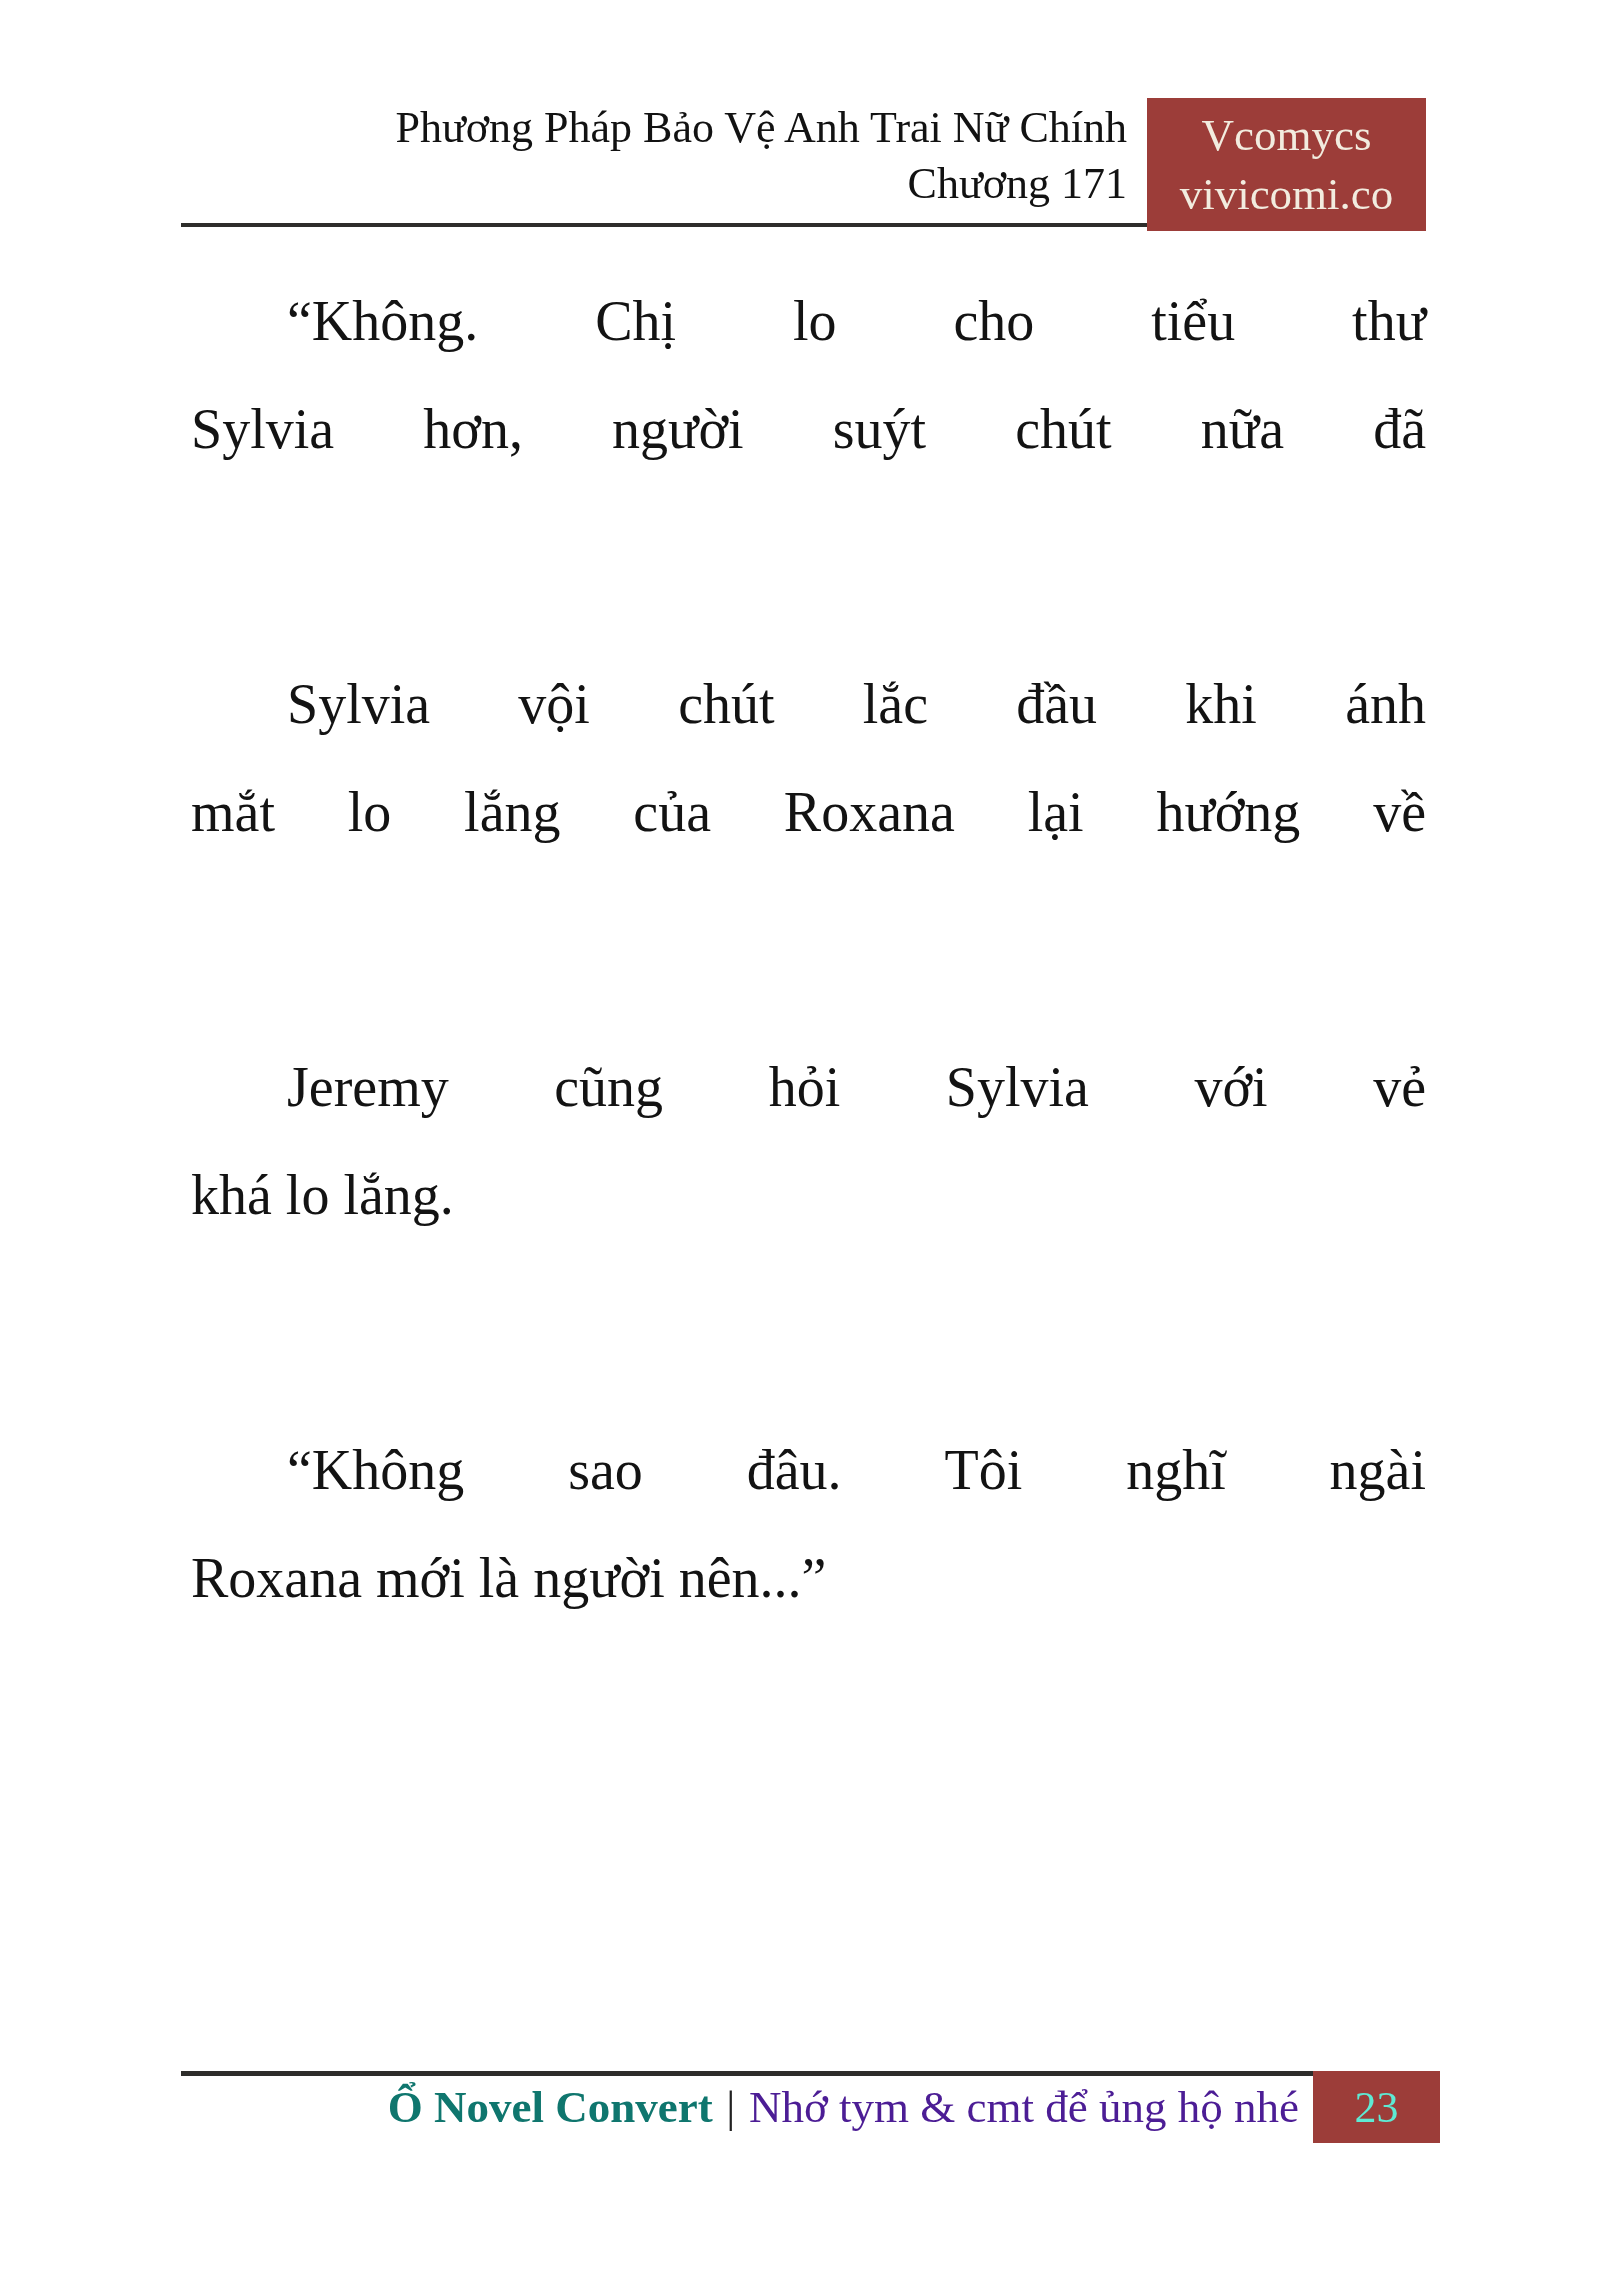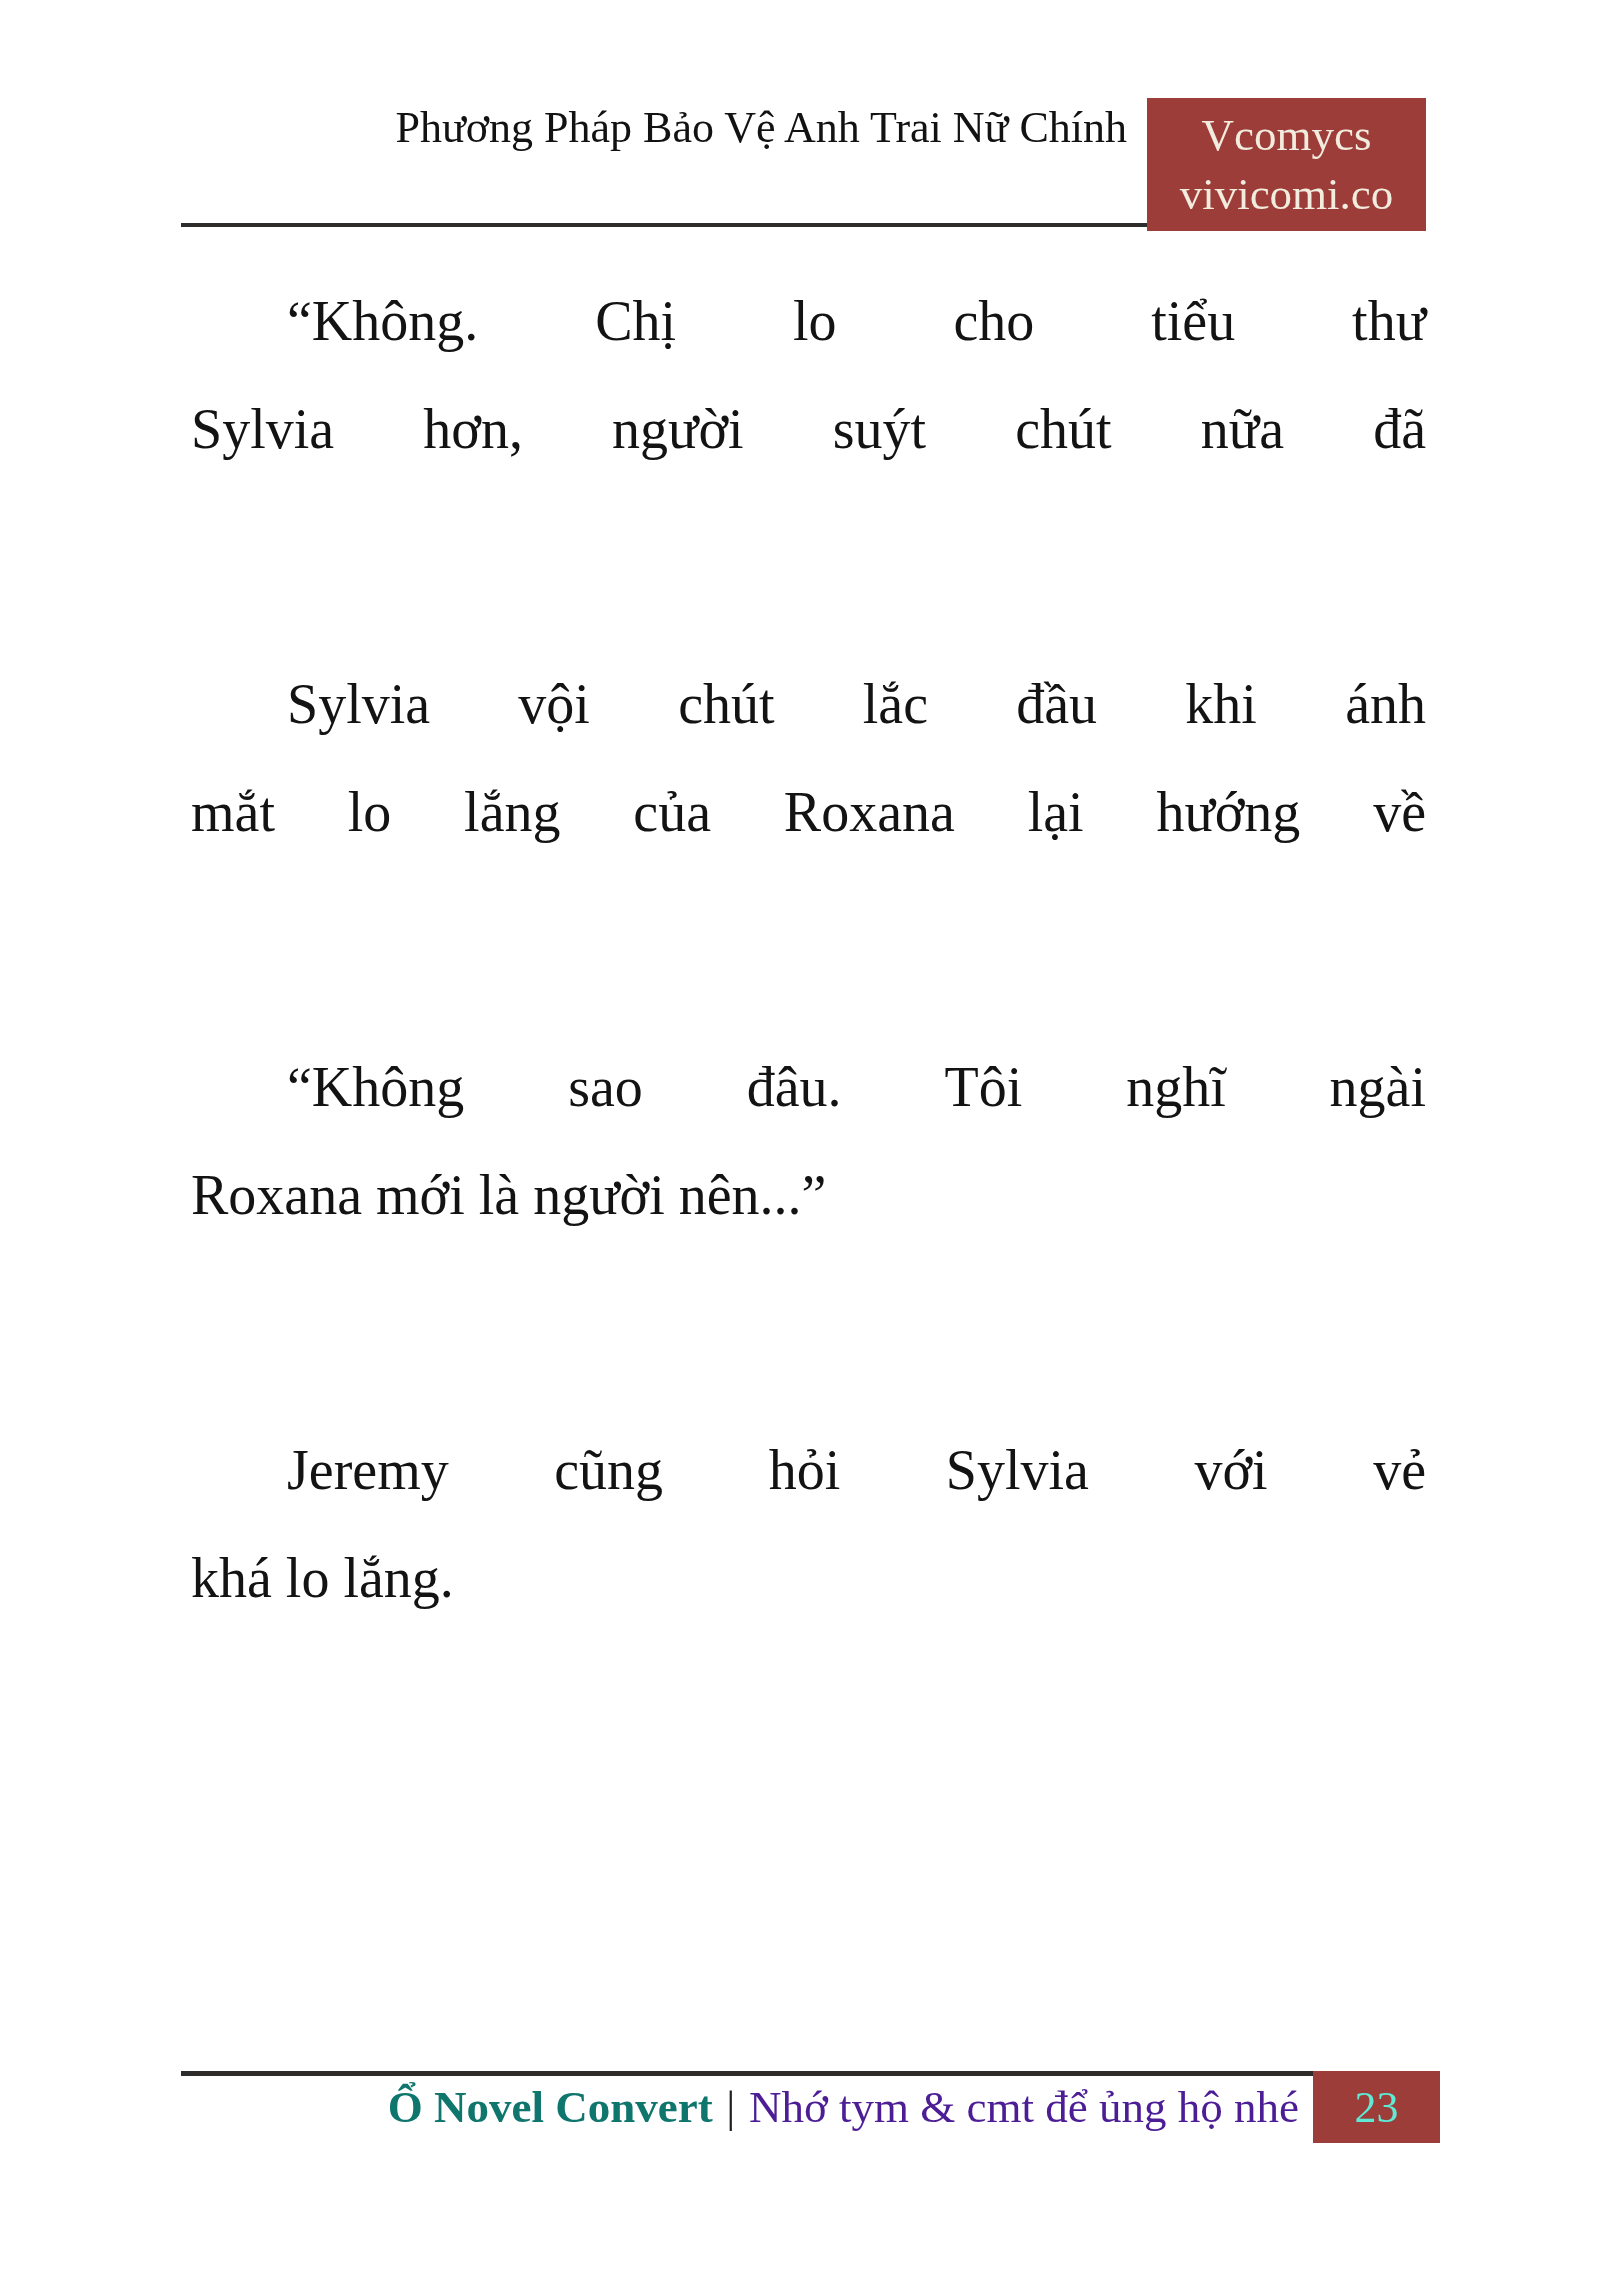--- a/index.html
+++ b/index.html
@@ -106,45 +106,46 @@
     transform:rotate(-12deg);
   }
 </style>
 </head>
 <body>
 
 <div class="page">
 
   <div class="header-titles">
     <div>Phương Pháp Bảo Vệ Anh Trai Nữ Chính</div>
+    <div>Chương 171</div>
   </div>
 
   <div class="header-rule"></div>
 
   <div class="brand-badge">
     <div>Vcomycs</div>
     <div>vivicomi.co</div>
   </div>
 
   <main class="body-text">
     <div class="para">
       <div class="line j first">“Không. Chị lo cho tiểu thư</div>
       <div class="line j">Sylvia hơn, người suýt chút nữa đã</div>
     </div>
     <div class="para">
       <div class="line j first">Sylvia vội chút lắc đầu khi ánh</div>
       <div class="line j">mắt lo lắng của Roxana lại hướng về</div>
     </div>
     <div class="para">
+      <div class="line j first">Jeremy cũng hỏi Sylvia với vẻ</div>
+      <div class="line">khá lo lắng.</div>
+    </div>
+    <div class="para">
       <div class="line j first">“Không sao đâu. Tôi nghĩ ngài</div>
       <div class="line">Roxana mới là người nên...”</div>
-    </div>
-    <div class="para">
-      <div class="line j first">Jeremy cũng hỏi Sylvia với vẻ</div>
-      <div class="line">khá lo lắng.</div>
     </div>
   </main>
 
   <div class="footer-rule"></div>
 
   <div class="footer-line">
     <span class="footer-brand">Ổ Novel Convert</span><span class="footer-sep">|</span><span class="footer-note">Nhớ tym &amp; cmt để ủng hộ nhé</span>
   </div>
 
   <div class="page-number-box">

